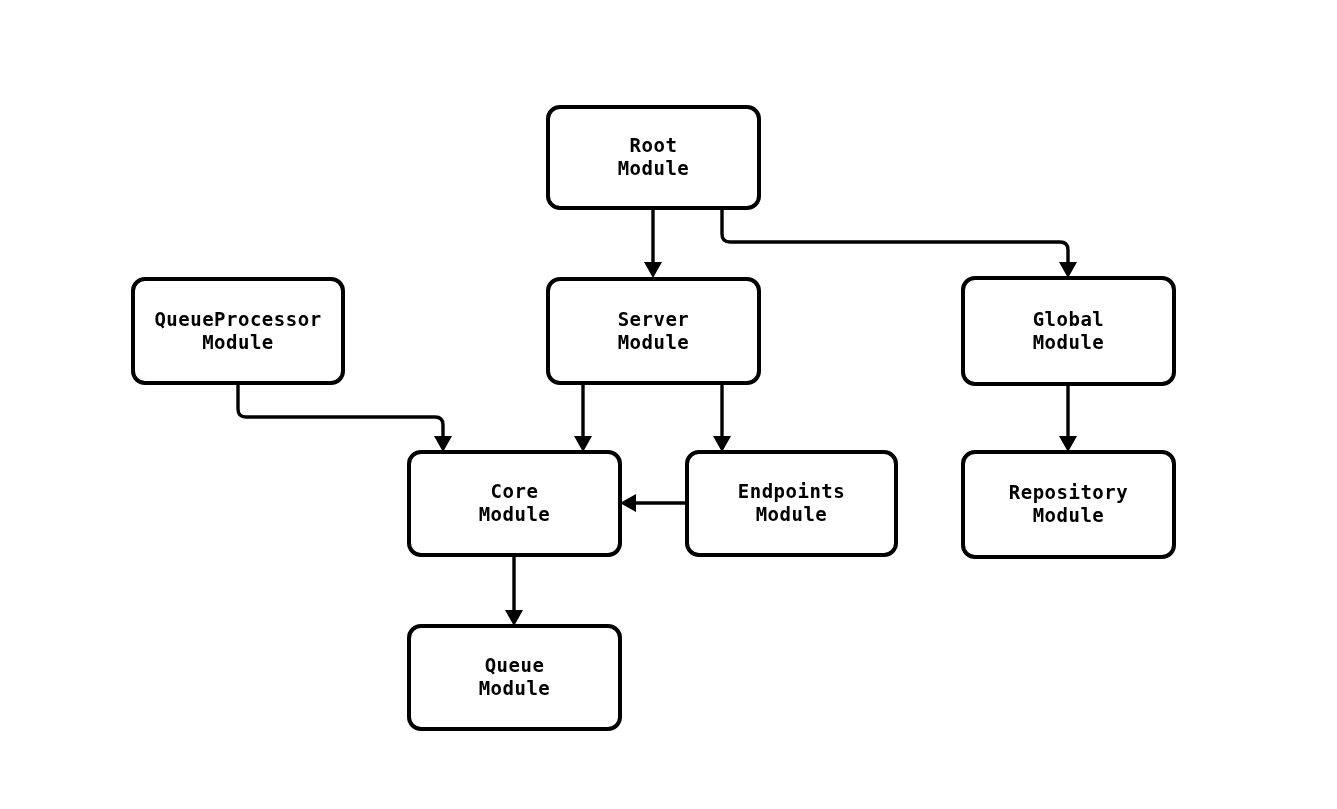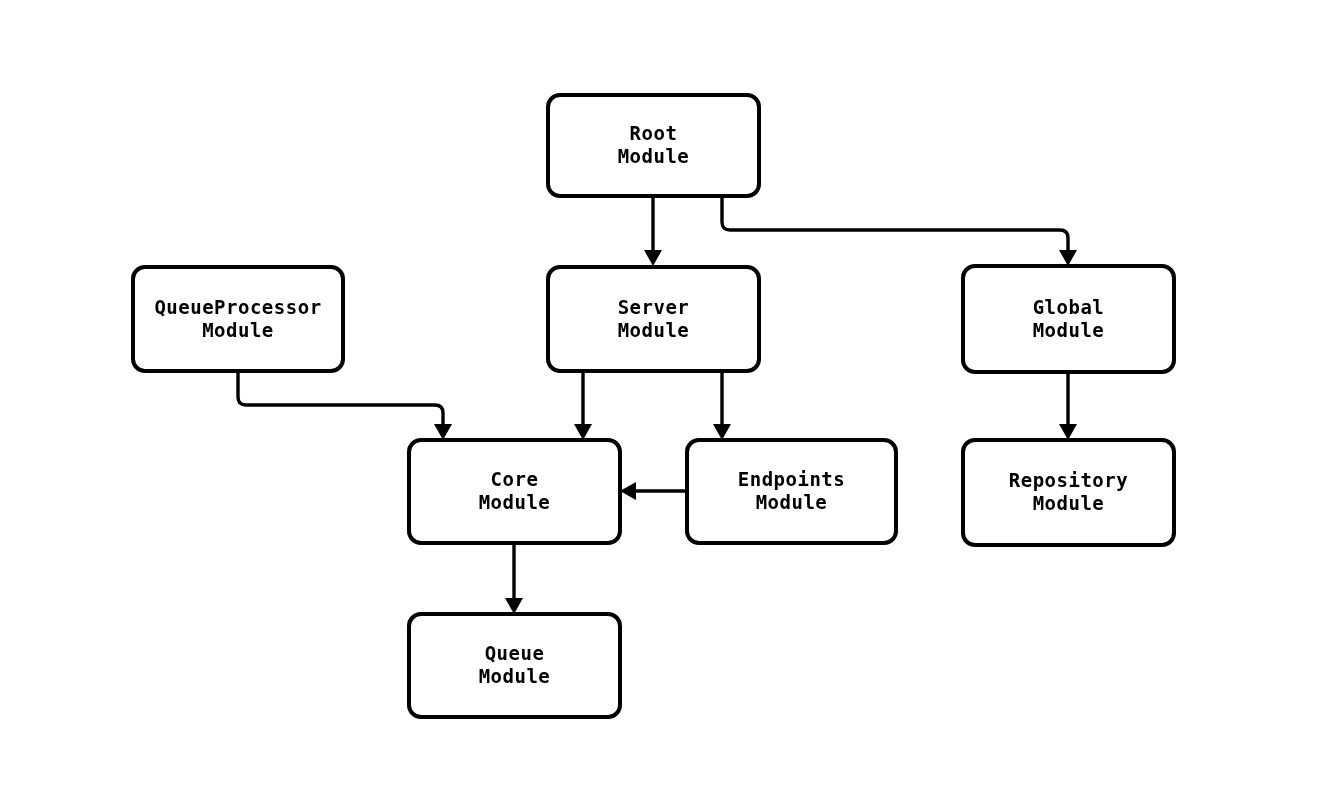--- a/index.html
+++ b/index.html
@@ -12,20 +12,21 @@
     width: 1337px;
     height: 809px;
     overflow: hidden;
     font-family: "DejaVu Sans Mono", "Liberation Mono", monospace;
   }
   #diagram-root {
     position: relative;
     width: 1337px;
     height: 631px;
     background: #ffffff;
+    margin-top: 12px;
   }
   svg.diagram-canvas {
     position: absolute;
     top: 0;
     left: 0;
     width: 1337px;
     height: 809px;
     display: block;
   }
   .node-box {

